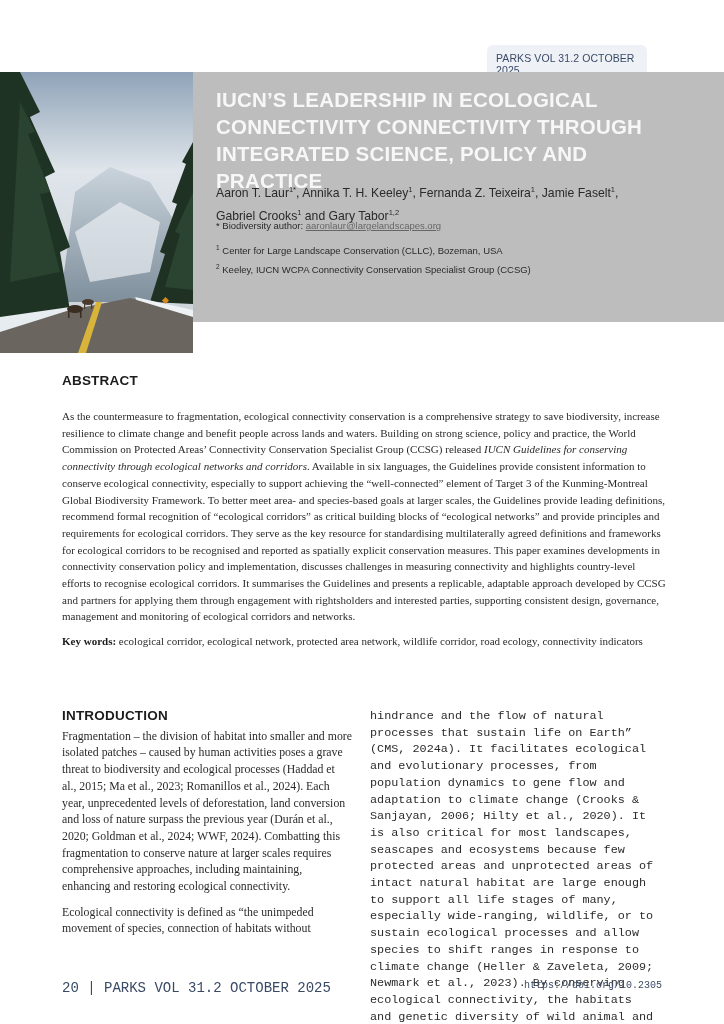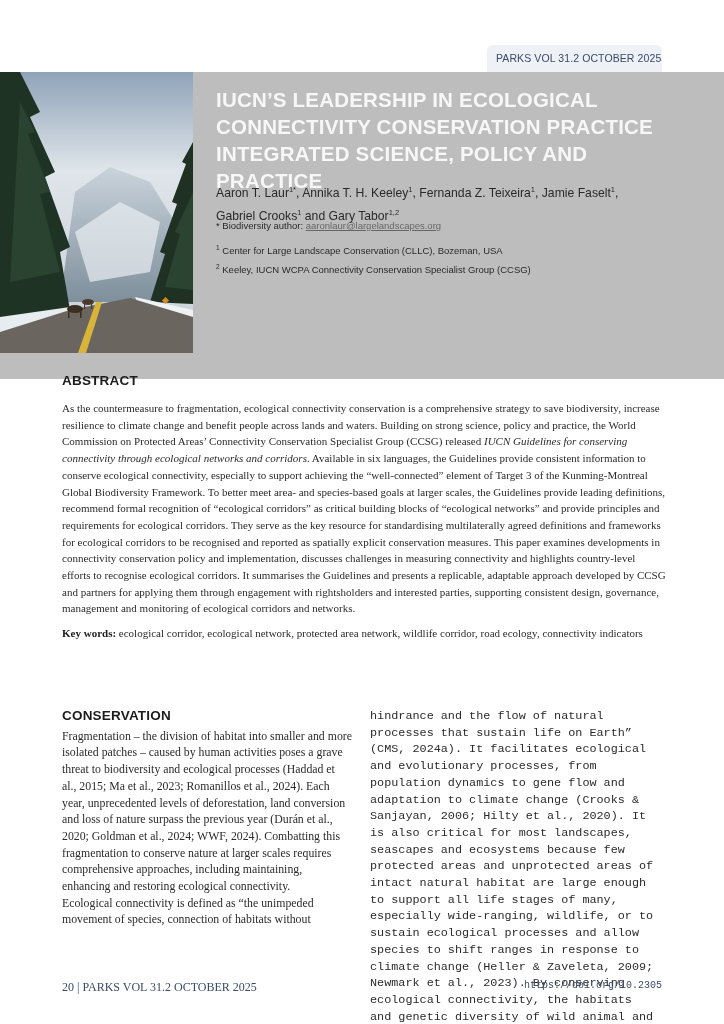--- a/index.html
+++ b/index.html
@@ -1,26 +1,26 @@
 <!DOCTYPE html>
 <html><head>
 <meta charset="utf-8">
 <style>
   * { margin: 0; padding: 0; box-sizing: border-box; }
   html, body { width: 724px; height: 1024px; background: #ffffff; overflow: hidden; }
   body { position: relative; font-family: "DejaVu Serif", serif; color: #231f20; }
 
   .journal-tag {
-    position: absolute; left: 487px; top: 45px; width: 175px; height: 30px;
+    position: absolute; left: 487px; top: 45px; width: 160px; height: 30px;
     background: #eef1f6; border-radius: 6px 6px 0 0;
     font-family: "Liberation Sans", sans-serif; font-size: 10.5px; color: #3a4a66;
     padding: 7px 0 0 9px; letter-spacing: 0.1px;
   }
 
-  .hero { position: absolute; left: 0; top: 72px; width: 724px; height: 307px; background: #bdbdbd; }
+  .hero { position: absolute; left: 0; top: 72px; width: 724px; height: 250px; background: #bdbdbd; }
   .hero-photo { position: absolute; left: 0; top: 0; width: 193px; height: 281px; overflow: hidden; }
 
   .title {
     position: absolute; left: 216px; top: 14px; width: 480px;
     font-family: "Liberation Sans", sans-serif; font-size: 20.5px; line-height: 27px;
     color: #f7f7f7; letter-spacing: 0.2px;
   }
   .authors {
     position: absolute; left: 216px; top: 108px; width: 470px;
     font-family: "Liberation Sans", sans-serif; font-size: 12.2px; line-height: 19px; color: #2a2a2a;
@@ -35,37 +35,37 @@
     position: absolute; left: 216px; top: 168px; width: 470px;
     font-family: "Liberation Sans", sans-serif; font-size: 9.5px; line-height: 16px; color: #2a2a2a;
   }
   .affil sup { font-size: 6.5px; }
 
   .section-heading {
     font-family: "Liberation Sans", sans-serif; font-weight: bold; font-size: 13.5px;
     color: #1c1c1c; letter-spacing: 0.2px;
   }
   .abstract { position: absolute; left: 62px; top: 373px; width: 604px; }
-  .abstract .section-heading { margin-bottom: 12px; }
+  .abstract .section-heading { margin-bottom: 20px; }
   .abstract p, .keywords {
     font-family: "Liberation Serif", serif; font-size: 11px; line-height: 16.7px; color: #2b2b2b;
   }
   .keywords { margin-top: 8px; }
   .keywords b { font-weight: bold; color: #1c1c1c; }
 
   .col { position: absolute; top: 708px; width: 290px;
     font-family: "Liberation Serif", serif; font-size: 11.8px; line-height: 16.7px; color: #2b2b2b; }
   .col-left { left: 62px; }
   .col-right { left: 370px; top: 708px; font-family: Liberation Mono, monospace; }
   .col-left .section-heading { margin-bottom: 3px; }
-  .col p + p { }
+  .col p + p { margin-top: 9px; }
 
   .footer-left {
     position: absolute; left: 62px; top: 980px;
-    font-family: Liberation Serif, serif; font-size: 12px; color: #3a4a66;
+    font-family: Liberation Mono, monospace; font-size: 14px; color: #3a4a66;
   }
   .footer-right {
     position: absolute; right: 62px; top: 980px;
     font-family: Liberation Mono, monospace; font-size: 10px; color: #3a4a66;
   }
 </style>
 </head>
 <body>
 
 <div class="journal-tag">PARKS VOL 31.2 OCTOBER 2025</div>
@@ -106,21 +106,21 @@
       <ellipse cx="88" cy="230" rx="6" ry="3" fill="#4a3a2c"></ellipse>
       <rect x="84" y="232" width="1.2" height="5" fill="#4a3a2c"></rect>
       <rect x="91" y="232" width="1.2" height="5" fill="#4a3a2c"></rect>
 
       <rect x="163" y="226" width="5" height="5" fill="#d88a1c" transform="rotate(45 165.5 228.5)"></rect>
     </svg>
   </div>
 
   <h1 class="title">
     <span>IUCN’S LEADERSHIP IN ECOLOGICAL</span><br>
-    <span>CONNECTIVITY CONSERVATION PRACTICE</span><br>
+    <span>CONNECTIVITY CONNECTIVITY THROUGH</span><br>
     <span>INTEGRATED SCIENCE, POLICY AND PRACTICE</span>
   </h1>
 
   <div class="authors">
     <span>Aaron T. Laur</span><sup>1*</sup>,
     <span>Annika T. H. Keeley</span><sup>1</sup>,
     <span>Fernanda Z. Teixeira</span><sup>1</sup>,
     <span>Jamie Faselt</span><sup>1</sup>,<br>
     <span>Gabriel Crooks</span><sup>1</sup> and
     <span>Gary Tabor</span><sup>1,2</sup>
@@ -137,21 +137,21 @@
   </div>
 </div>
 
 <section class="abstract">
   <h2 class="section-heading">ABSTRACT</h2>
   <p><span>As the countermeasure to fragmentation, ecological connectivity conservation is a comprehensive strategy to save biodiversity, increase resilience to climate change and benefit people across lands and waters. Building on strong science, policy and practice, the World Commission on Protected Areas’ Connectivity Conservation Specialist Group (CCSG) released </span><i>IUCN Guidelines for conserving connectivity through ecological networks and corridors</i><span>. Available in six languages, the Guidelines provide consistent information to conserve ecological connectivity, especially to support achieving the “well-connected” element of Target 3 of the Kunming-Montreal Global Biodiversity Framework. To better meet area- and species-based goals at larger scales, the Guidelines provide leading definitions, recommend formal recognition of “ecological corridors” as critical building blocks of “ecological networks” and provide principles and requirements for ecological corridors. They serve as the key resource for standardising multilaterally agreed definitions and frameworks for ecological corridors to be recognised and reported as spatially explicit conservation measures. This paper examines developments in connectivity conservation policy and implementation, discusses challenges in measuring connectivity and highlights country-level efforts to recognise ecological corridors. It summarises the Guidelines and presents a replicable, adaptable approach developed by CCSG and partners for applying them through engagement with rightsholders and interested parties, supporting consistent design, governance, management and monitoring of ecological corridors and networks.</span></p>
   <div class="keywords"><b>Key words:</b> <span>ecological corridor, ecological network, protected area network, wildlife corridor, road ecology, connectivity indicators</span></div>
 </section>
 
 <section class="col col-left">
-  <h2 class="section-heading">CONSERVATION</h2>
+  <h2 class="section-heading">INTRODUCTION</h2>
   <p>Fragmentation – the division of habitat into smaller and more isolated patches – caused by human activities poses a grave threat to biodiversity and ecological processes (Haddad et al., 2015; Ma et al., 2023; Romanillos et al., 2024). Each year, unprecedented levels of deforestation, land conversion and loss of nature surpass the previous year (Durán et al., 2020; Goldman et al., 2024; WWF, 2024). Combatting this fragmentation to conserve nature at larger scales requires comprehensive approaches, including maintaining, enhancing and restoring ecological connectivity.</p>
   <p>Ecological connectivity is defined as “the unimpeded movement of species, connection of habitats without</p>
 </section>
 
 <section class="col col-right">
   <p>hindrance and the flow of natural processes that sustain life on Earth” (CMS, 2024a). It facilitates ecological and evolutionary processes, from population dynamics to gene flow and adaptation to climate change (Crooks &amp; Sanjayan, 2006; Hilty et al., 2020). It is also critical for most landscapes, seascapes and ecosystems because few protected areas and unprotected areas of intact natural habitat are large enough to support all life stages of many, especially wide-ranging, wildlife, or to sustain ecological processes and allow species to shift ranges in response to climate change (Heller &amp; Zaveleta, 2009; Newmark et al., 2023). By conserving ecological connectivity, the habitats and genetic diversity of wild animal and plant species can be better safeguarded, along with ecosystem functions and characteristics such as</p>
 </section>
 
 <div class="footer-left">20 | PARKS VOL 31.2 OCTOBER  2025</div>
 <a class="footer-right">https://doi.org/10.2305</a>

